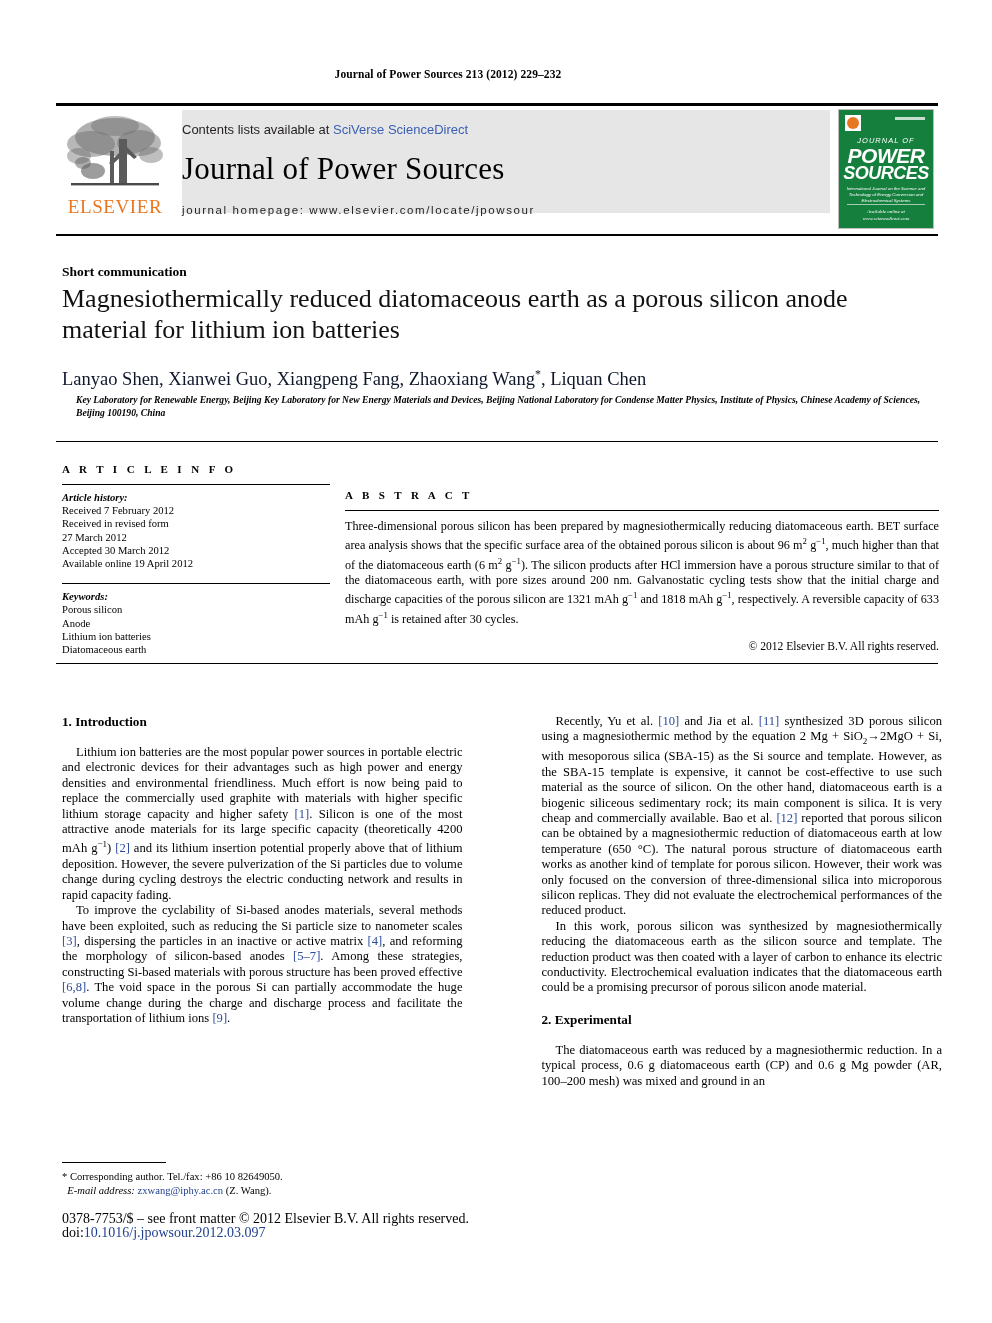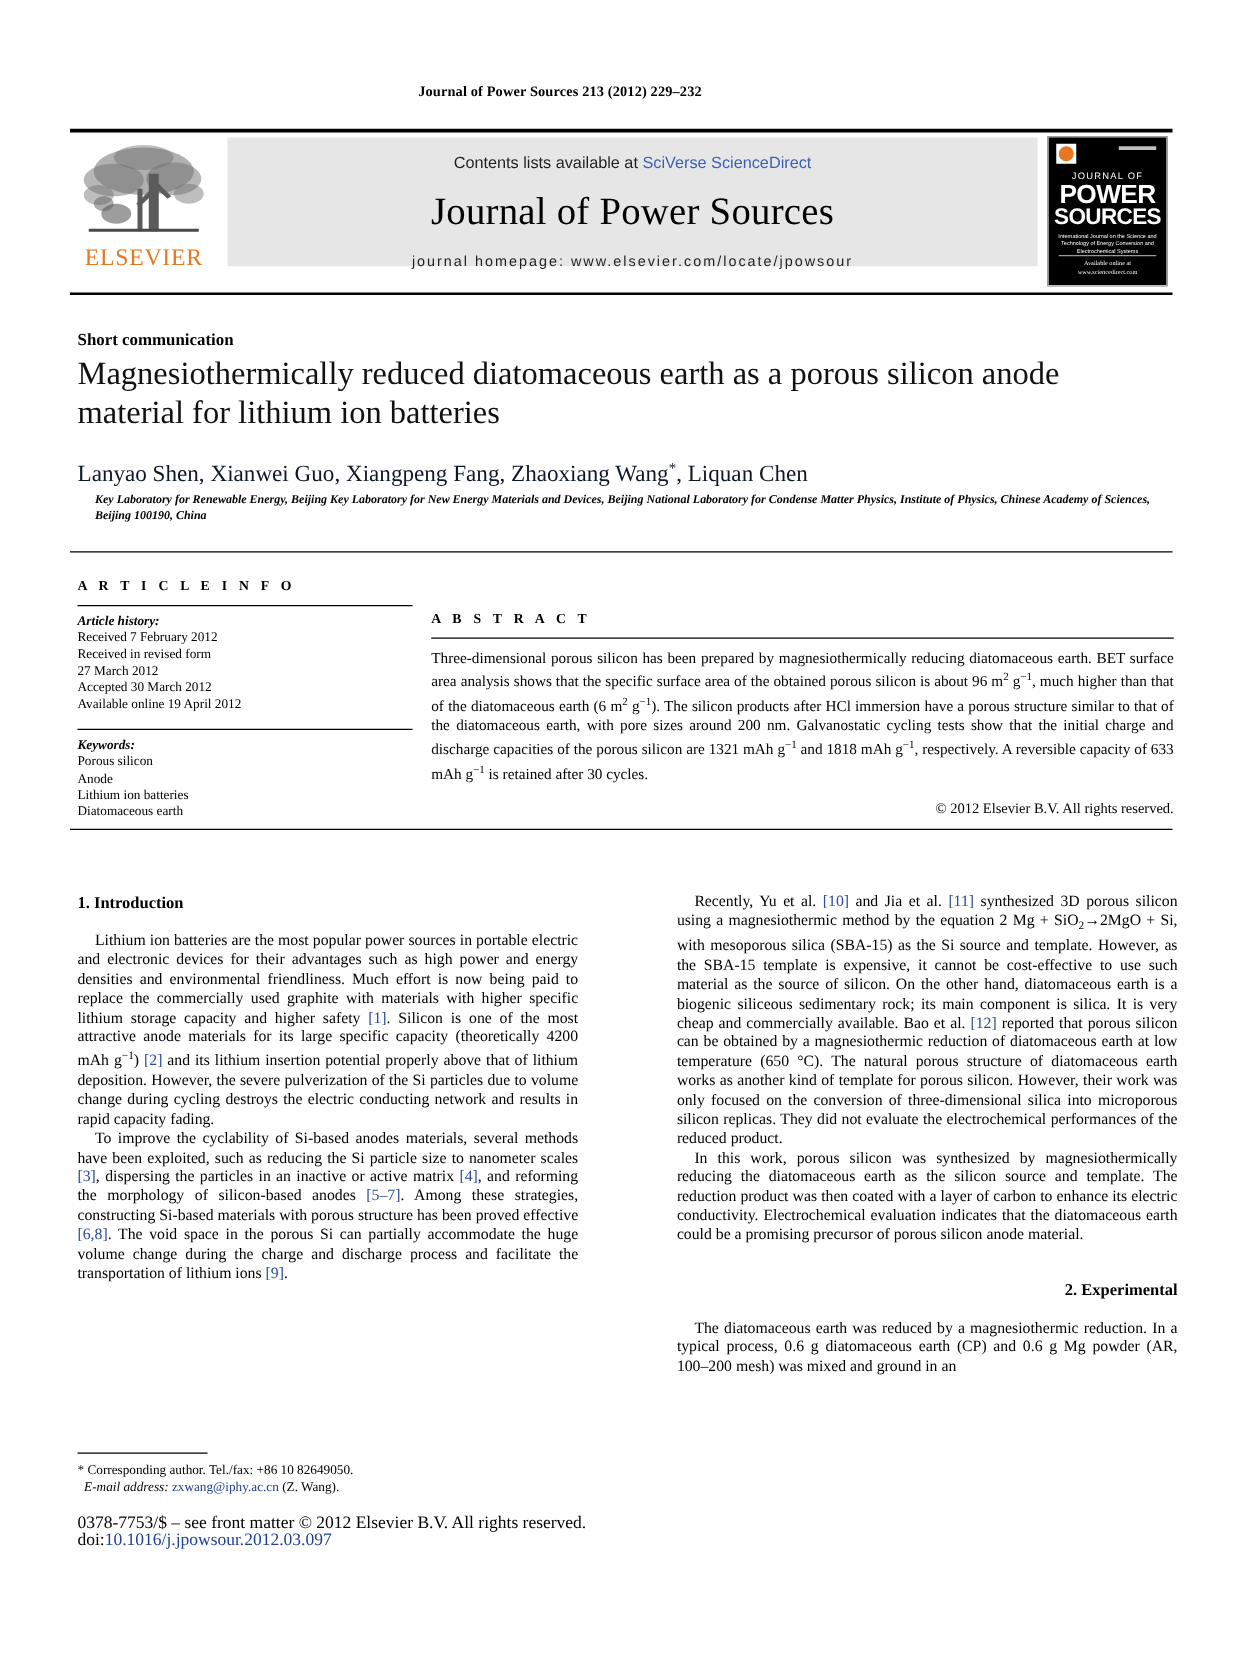--- a/index.html
+++ b/index.html
@@ -55,21 +55,21 @@
     margin-top: 1px;
   }
 
   .center-block {
     flex: 1 1 auto;
     background: #e6e6e6;
     position: relative;
     margin: 7px 6px 22px 8px;
     box-sizing: border-box;
     display: flex; flex-direction: column;
-    align-items: center; justify-content: flex-start;
+    justify-content: flex-start;
   }
   .contents-line {
     margin-top: 12px;
     font-family: "Liberation Sans", sans-serif;
     font-size: 13px;
     color: #231f20;
   }
   .contents-line .sd { color: #3b5fb4; }
   .journal-title {
     margin-top: 14px;
@@ -86,25 +86,26 @@
     color: #231f20;
   }
 
   .cover-block {
     flex: 0 0 100px; width: 100px;
     position: relative;
     margin: 6px 0 6px 2px;
   }
   .cover-img {
     width: 96px; height: 120px;
-    background: #000000;
+    background: #15803d;
     border: 1px solid #bdbdbd;
     position: relative;
     overflow: hidden;
     box-sizing: border-box;
+    font-style: italic;
   }
   .cover-topbar {
     position:absolute; top:5px; left:6px; width:16px; height:16px;
     background:#ffffff;
   }
   .cover-topbar:after{
     content:""; position:absolute; left:2px; top:2px; width:12px; height:12px;
     background:#E87722; border-radius:50%;
   }
   .cover-smalltext {
@@ -222,21 +223,21 @@
     gap:79px;
   }
   .col { width: 411px; }
   .col.right { width: 411px; }
   .h2 {
     font-family:"Liberation Serif", serif;
     font-weight:bold;
     font-size:13.2px;
     margin-bottom: 15px;
   }
-  .h2.spaced { margin-top: 28px; text-align: right; }
+  .h2.spaced { margin-top: 16px; }
   p.body {
     font-family:"Liberation Serif", serif;
     font-size:12.6px;
     line-height:15.4px;
     text-align: justify;
     text-indent: 14px;
     margin: 0;
   }
   .ref { color:#2b4a9b; }
   .lnk { color:#1f3f8f; }

